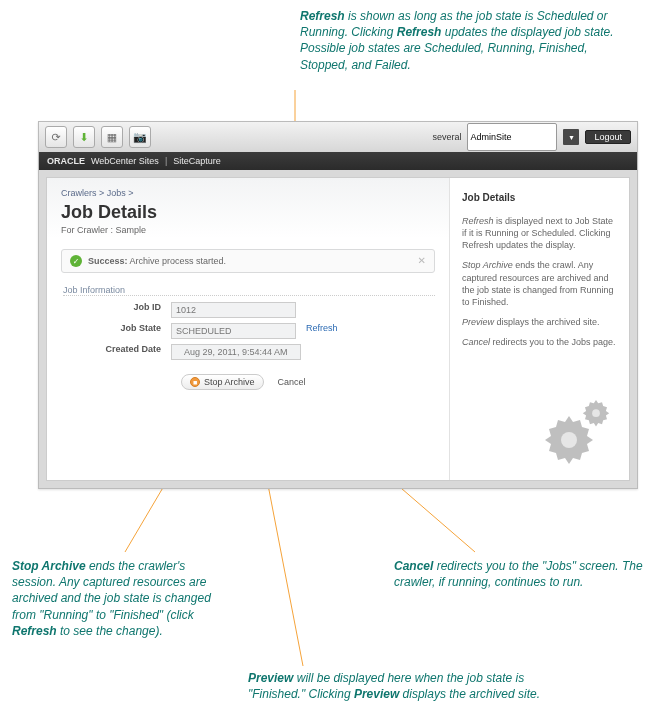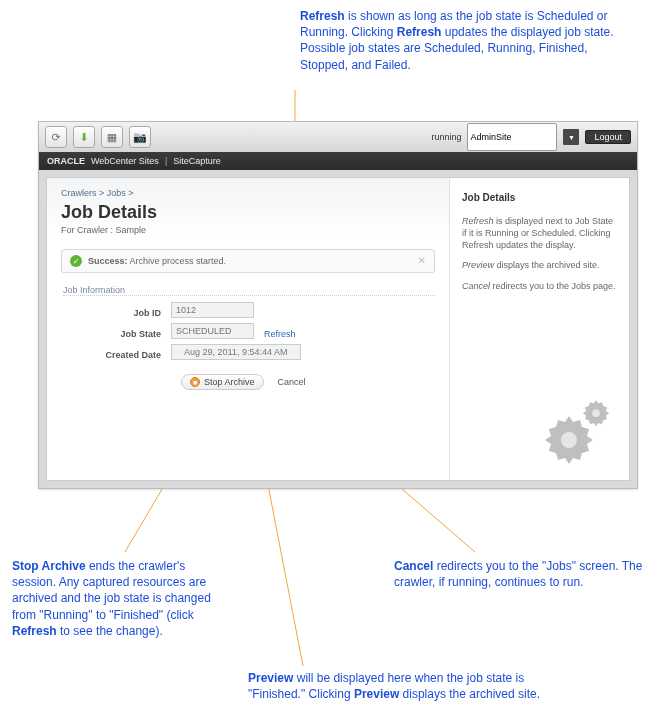--- a/index.html
+++ b/index.html
@@ -9,21 +9,22 @@
     background: #fff;
     width: 670px;
     font-size: 11px;
     color: #333;
   }
   .canvas { position: relative; width: 670px; height: 719px; }
   .callout {
     position: absolute;
     font-size: 12px;
     line-height: 1.35;
-    color: #1d4ed8;
+    color: #0f766e;
+    font-style: italic;
   }
   .callout b { font-weight: bold; }
   .app-frame {
     position: absolute;
     left: 38px; top: 121px;
     width: 600px; height: 368px;
     border: 1px solid #bbb;
     background: #d9d9d9;
     box-shadow: 0 1px 2px rgba(0,0,0,0.12);
   }
@@ -73,23 +74,23 @@
   .flash {
     border:1px solid #d9dadb; border-radius:3px;
     padding:5px 8px; display:flex; align-items:center; gap:6px;
     font-size:9px; color:#666; background:#fafafa;
     position:relative;
   }
   .flash .ok { width:12px;height:12px;border-radius:50%;background:#5fb336;display:flex;align-items:center;justify-content:center;color:#fff;font-size:8px;}
   .flash .close { position:absolute; right:8px; top:5px; color:#bbb; font-size:10px; }
   .section-head { font-size:9px; color:#7a8aa0; margin:12px 0 6px 2px; }
   .dotted { border-bottom:1px dotted #ccc; }
-  .form-row { display:flex; align-items:flex-end; margin:5px 0; }
+  .form-row { display:flex; align-items:flex-start; margin:5px 0; }
   .lbl { width:110px; text-align:right; font-size:9px; font-weight:bold; color:#555; padding-right:10px;}
-  .fld { width:83px; height:16px; background:#f1f2f3; border:1px solid #ccc; font-size:9px; color:#777; padding:1px 4px; }
+  .fld { width:125px; height:16px; background:#f1f2f3; border:1px solid #ccc; font-size:9px; color:#777; padding:1px 4px; }
   .fld.wide { width:130px;padding-left:12px; }
   .refresh-link { font-size:9px; color:#2b6ab3; margin-left:10px; cursor:pointer; }
   .actions { display:flex; gap:14px; margin:14px 0 0 120px; align-items:center;}
   .pill {
     display:flex; align-items:center; gap:4px;
     font-size:9px; color:#444;
     border:1px solid #ccc; border-radius:10px;
     padding:2px 8px; background:linear-gradient(#fff,#ededed);
   }
   .pill .stop { width:10px;height:10px;border-radius:50%;background:#f19a3e;border:1px solid #d87f22;display:flex;align-items:center;justify-content:center;color:#fff;font-size:7px;}
@@ -120,21 +121,21 @@
     <b>Refresh</b> is shown as long as the job state is Scheduled or Running. Clicking <b>Refresh</b> updates the displayed job state. Possible job states are Scheduled, Running, Finished, Stopped, and Failed.
   </div>
 
   <div class="app-frame">
     <div class="toolbar">
       <div class="tool-btn">⟳</div>
       <div class="tool-btn" style="color:#5fb336">⬇</div>
       <div class="tool-btn">▦</div>
       <div class="tool-btn">📷</div>
       <div class="toolbar-right">
-        <span class="user-label">running</span>
+        <span class="user-label">several</span>
         <input class="site-select" readonly="" value="AdminSite" style="">
         <div class="dd-btn">▾</div>
         <button class="logout-btn">Logout</button>
       </div>
     </div>
     <div class="darkbar">
       <b>ORACLE</b>
       <span>WebCenter Sites</span>
       <span style="opacity:.6">|</span>
       <span>SiteCapture</span>
@@ -173,20 +174,21 @@
             <span class="stop">■</span>
             <span>Stop Archive</span>
           </div>
           <a class="cancel-lnk">Cancel</a>
         </div>
       </div>
 
       <div class="sidebar">
         <h4>Job Details</h4>
         <p><i>Refresh</i><span> is displayed next to Job State if it is Running or Scheduled. Clicking Refresh updates the display.</span></p>
+        <p><i>Stop Archive</i><span> ends the crawl. Any captured resources are archived and the job state is changed from Running to Finished.</span></p>
         <p><i>Preview</i><span> displays the archived site.</span></p>
         <p><i>Cancel</i><span> redirects you to the Jobs page.</span></p>
         <div class="gears">
           <svg width="90" height="80" viewBox="0 0 90 80">
             <g fill="#bfbfbf" stroke="#a9a9a9" stroke-width="0">
               <g transform="translate(58,14) scale(0.55)">
                 <path d="M20 0l4 6 7-2 2 7 7 2-2 7 6 4-6 4 2 7-7 2-2 7-7-2-4 6-4-6-7 2-2-7-7-2 2-7-6-4 6-4-2-7 7-2 2-7 7 2z"></path>
                 <circle cx="20" cy="24" r="7" fill="#e6e6e6"></circle>
               </g>
               <g transform="translate(22,30)">

